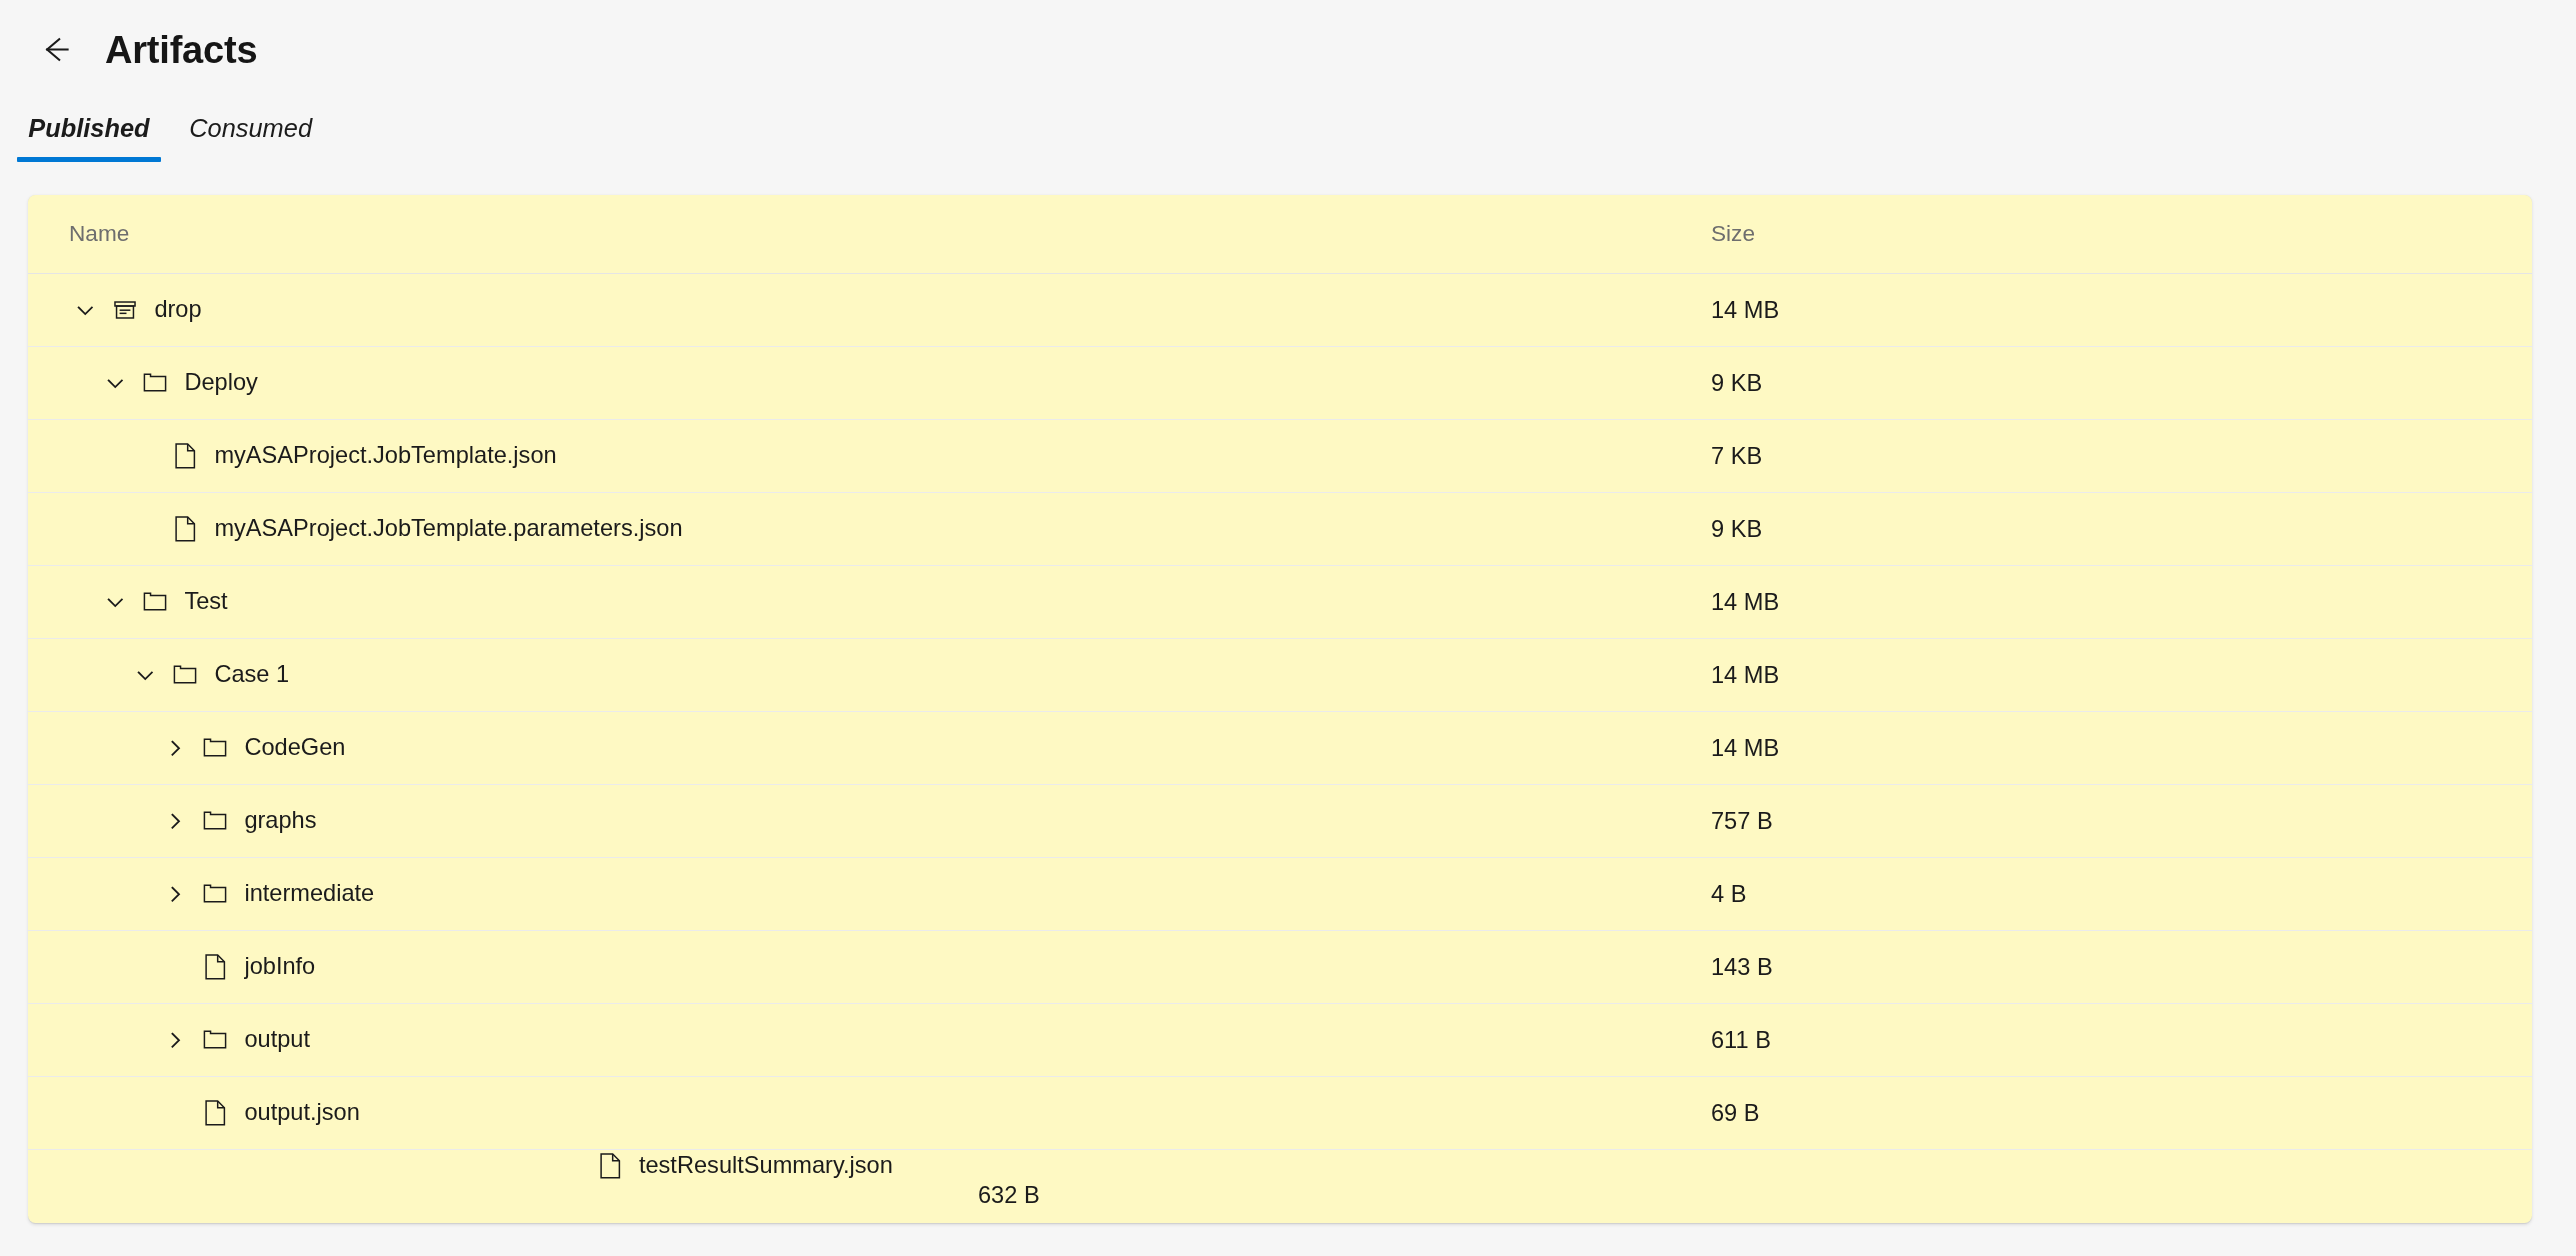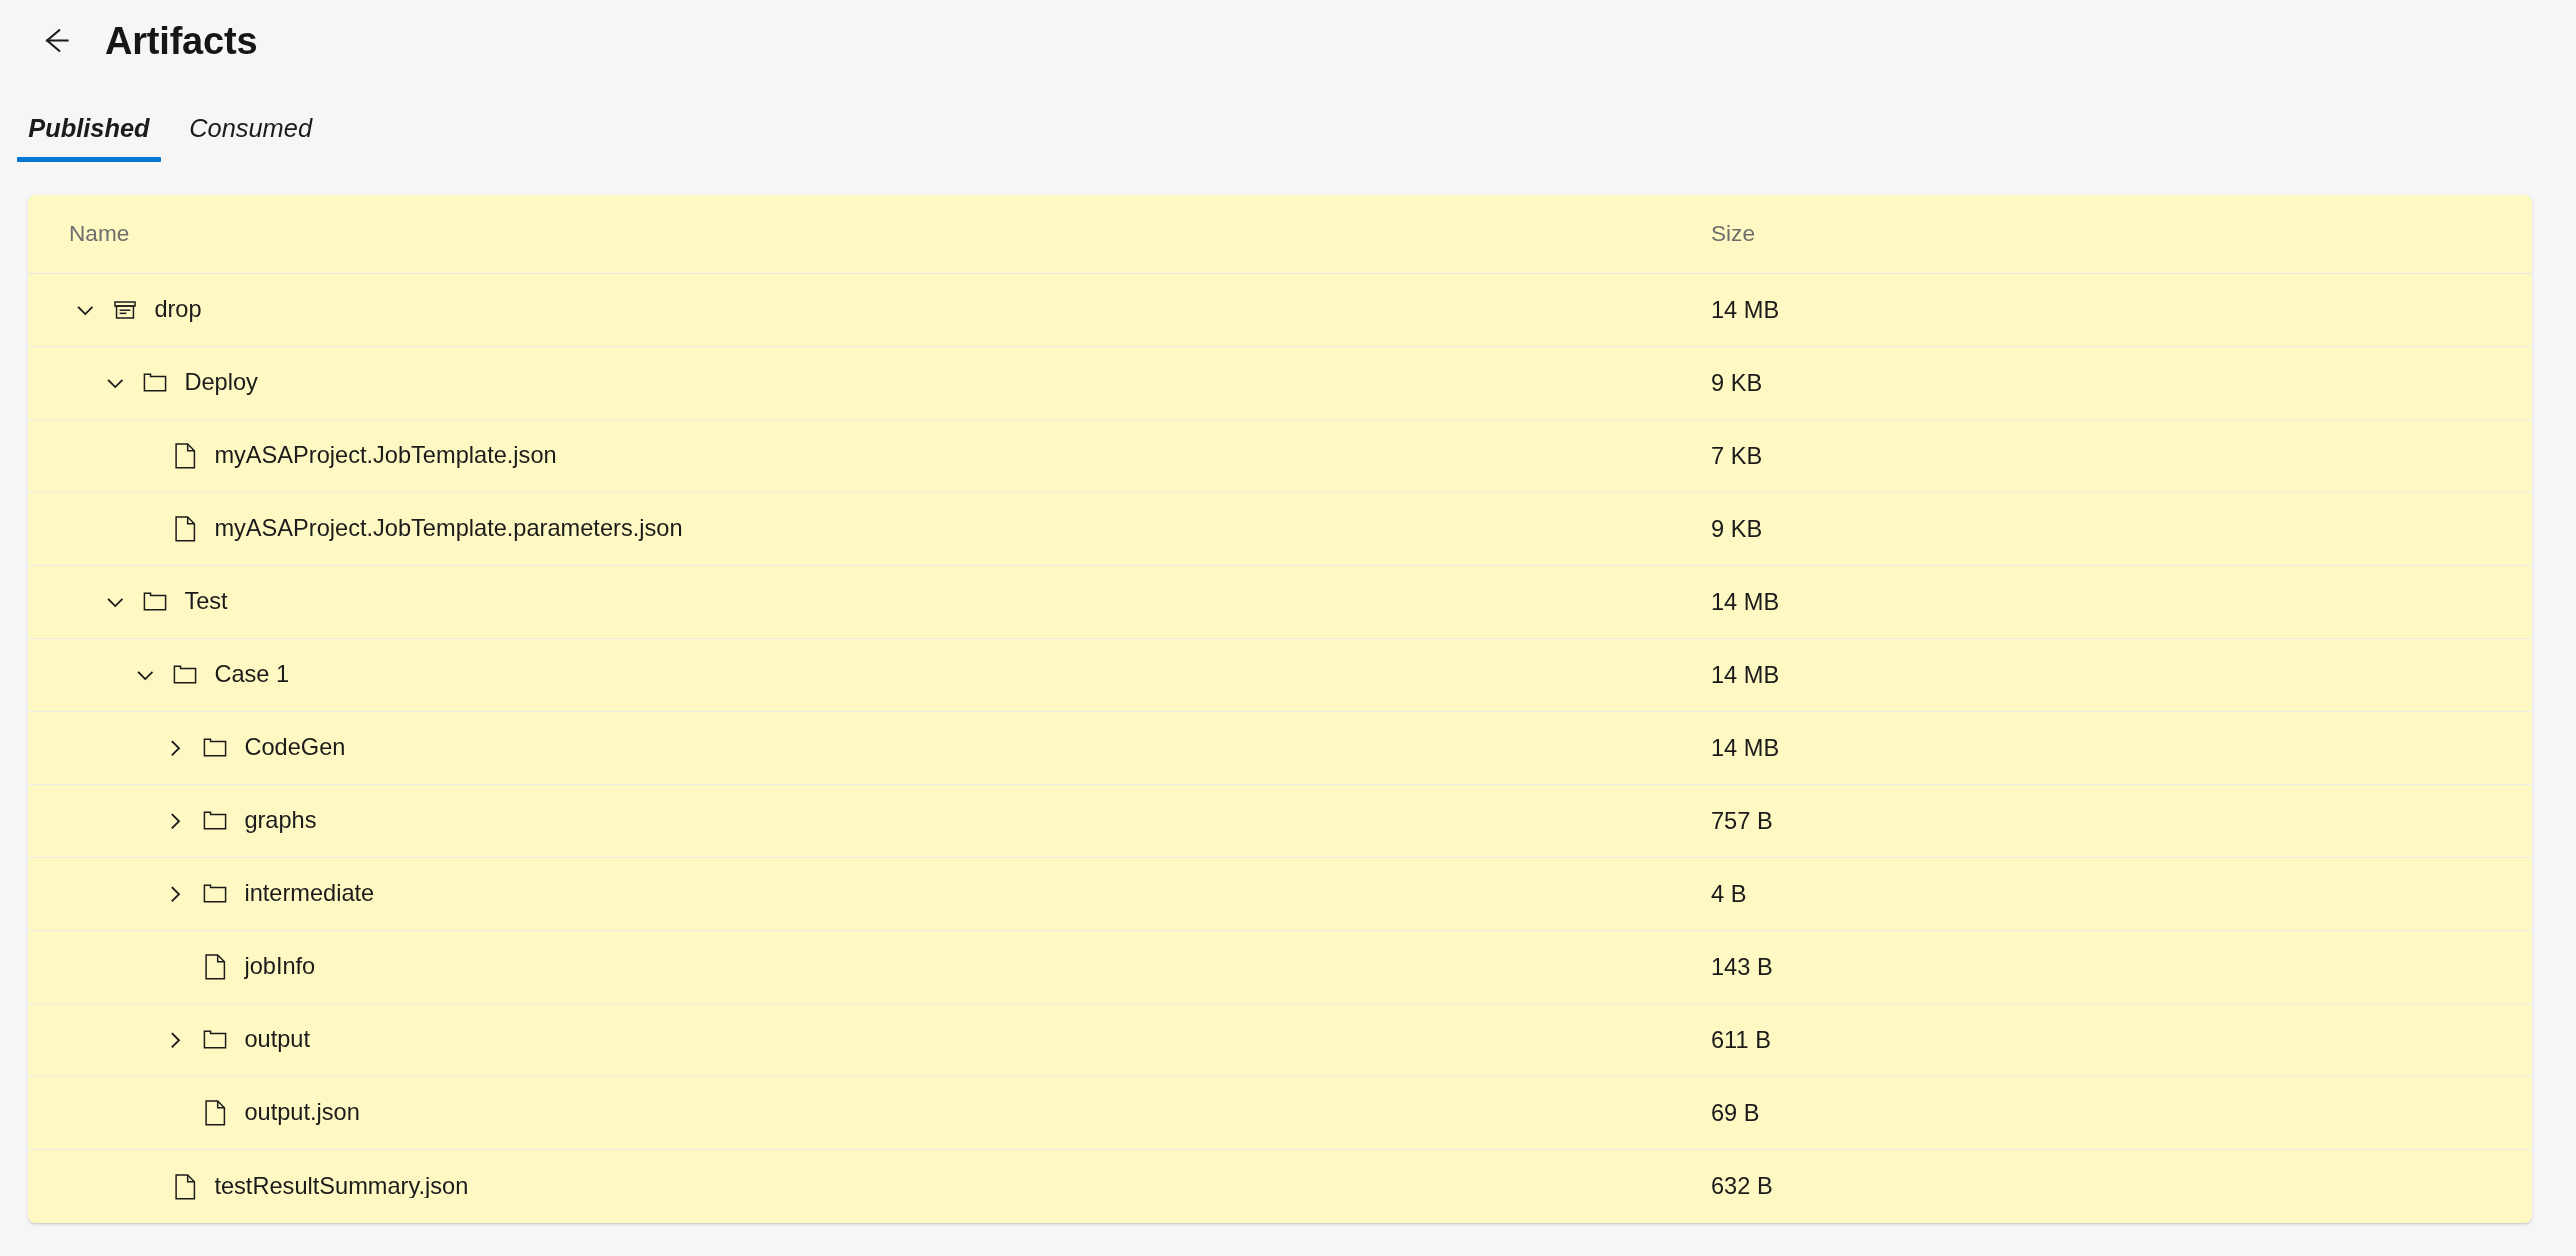--- a/index.html
+++ b/index.html
@@ -13,21 +13,21 @@
     font-family: "Liberation Sans", sans-serif;
     color: #1b1b1b;
     overflow: hidden;
     -webkit-font-smoothing: antialiased;
   }
 
   
   .page-header {
     position: absolute;
     left: 0;
-    top: 4px;
+    top: 13px;
     width: 2576px;
     height: 73px;
     display: flex;
     align-items: center;
   }
   .back-button {
     width: 58px;
     height: 58px;
     margin-left: 26px;
     display: flex;
@@ -92,21 +92,21 @@
 
   .table { width: 100%; }
 
   .row {
     display: flex;
     align-items: center;
     height: 73px;
     box-sizing: border-box;
     border-bottom: 0.9px solid #ebebeb;
   }
-  .row:last-child { border-bottom: none; }
+  .row:last-child { border-bottom: none; flex-direction: column; }
   .row.header-row {
     height: 79px;
     border-bottom: 0.9px solid #e5e5e5;
   }
   .row.data-row { cursor: default; }
 
   .col-name {
     width: 1655px;
     display: flex;
     align-items: center;

